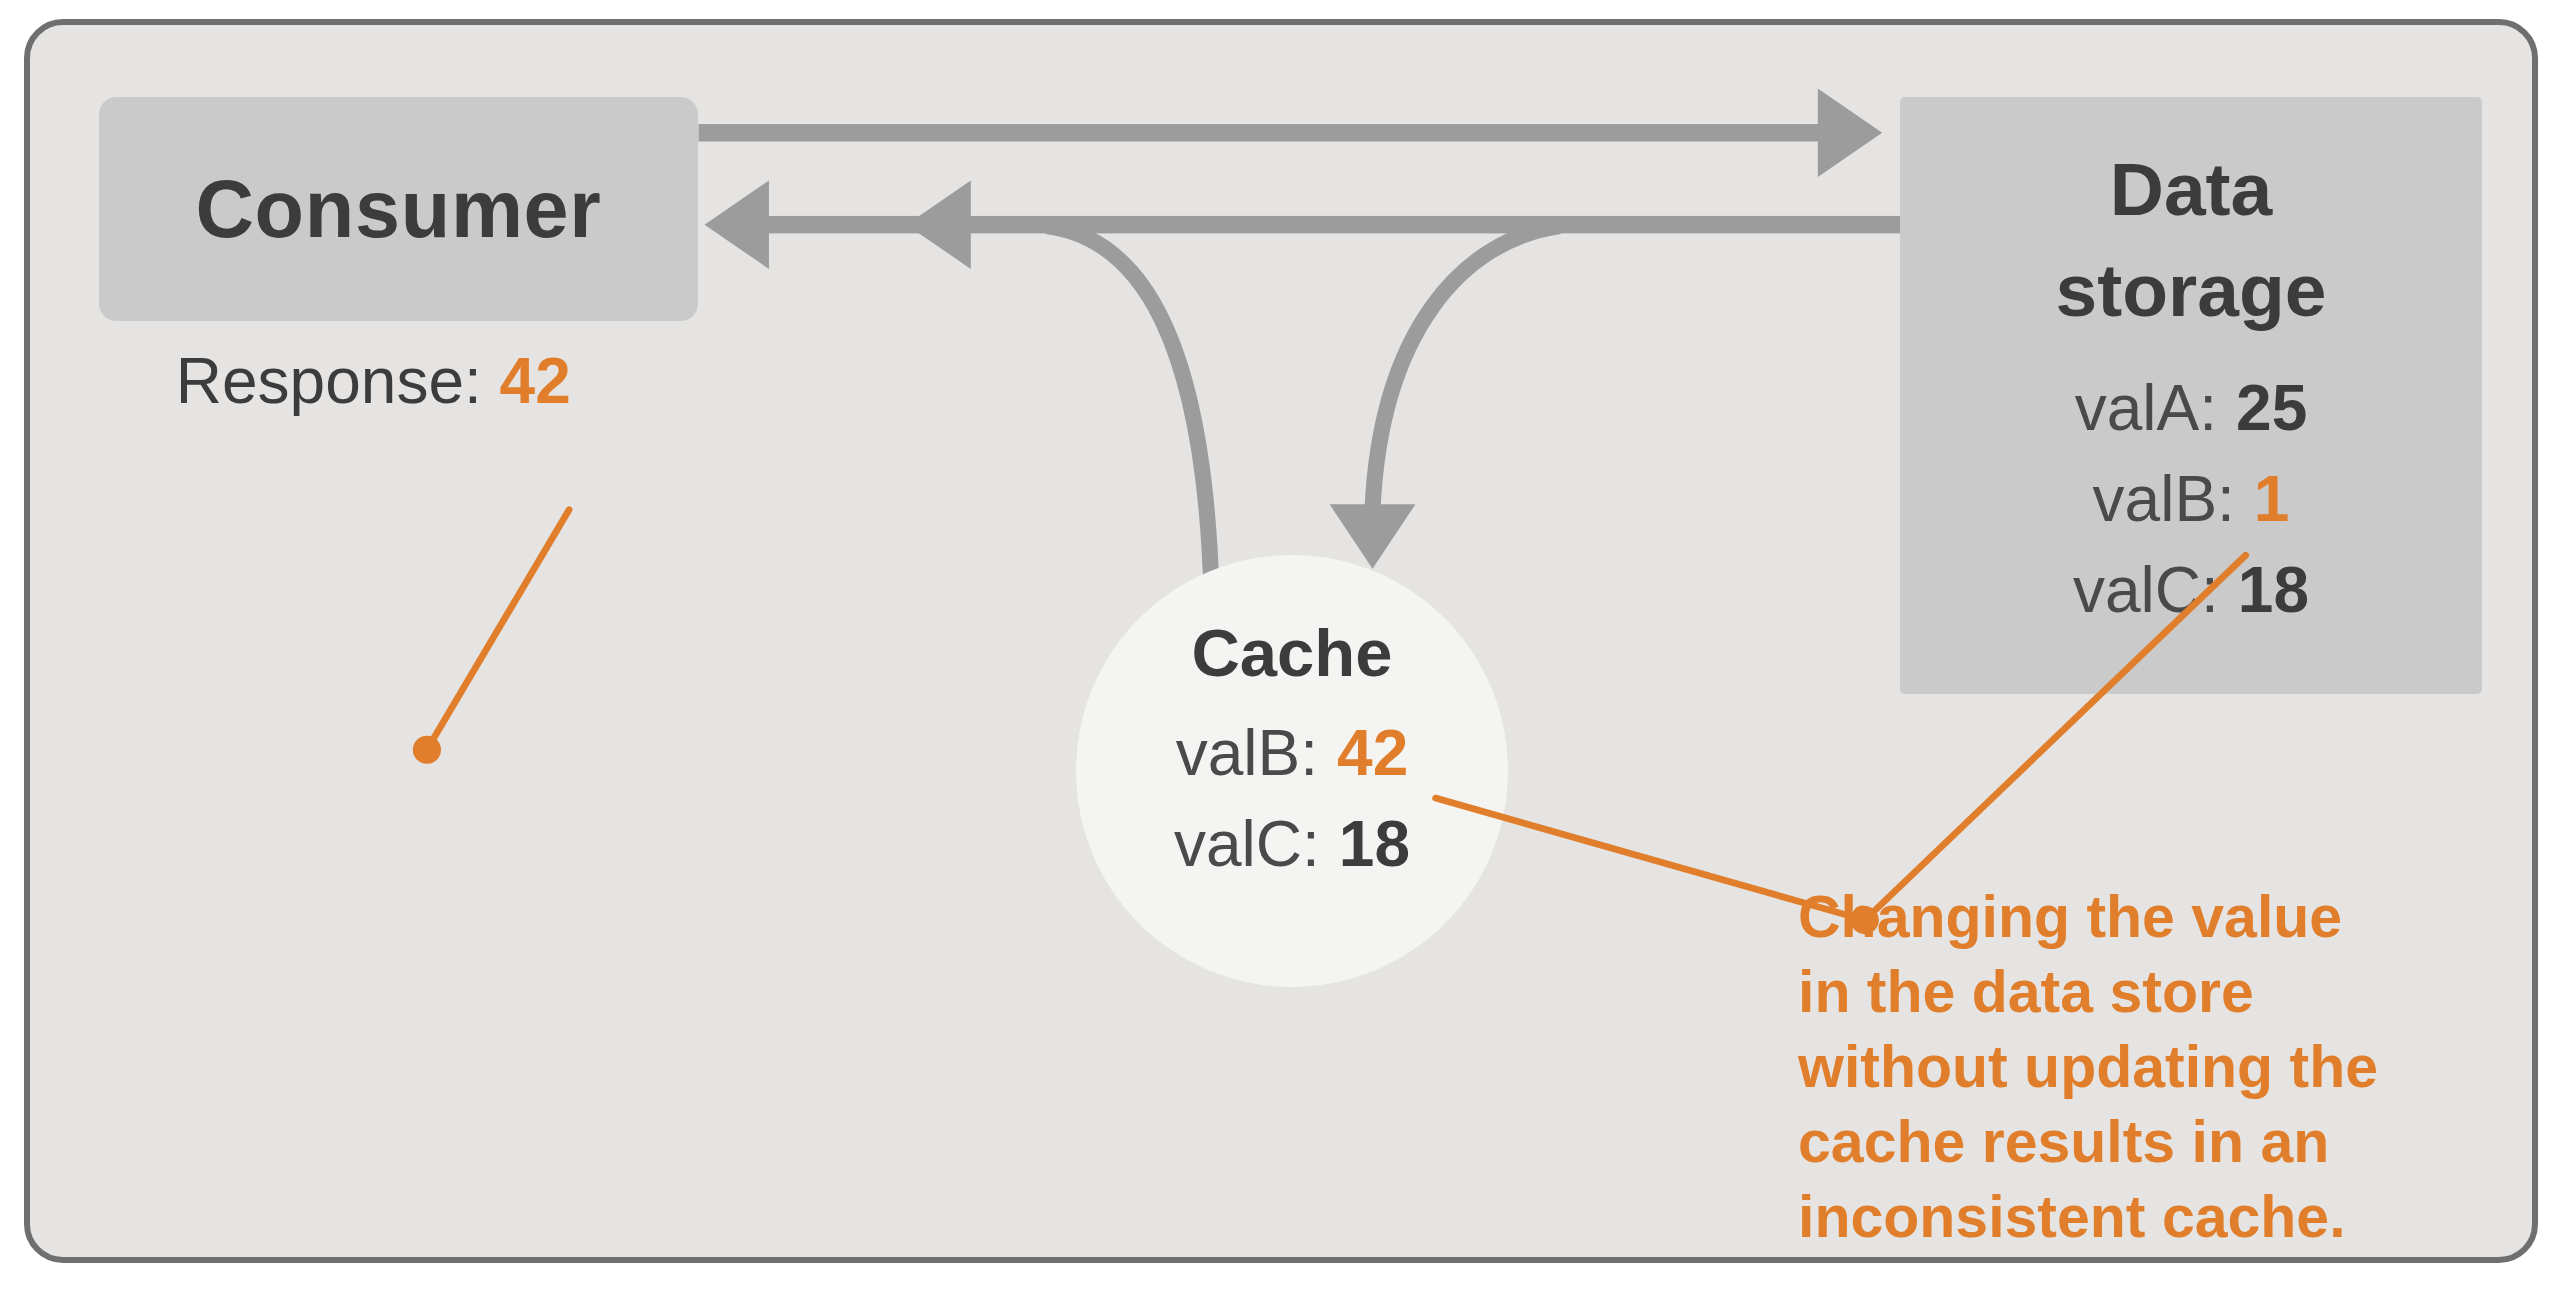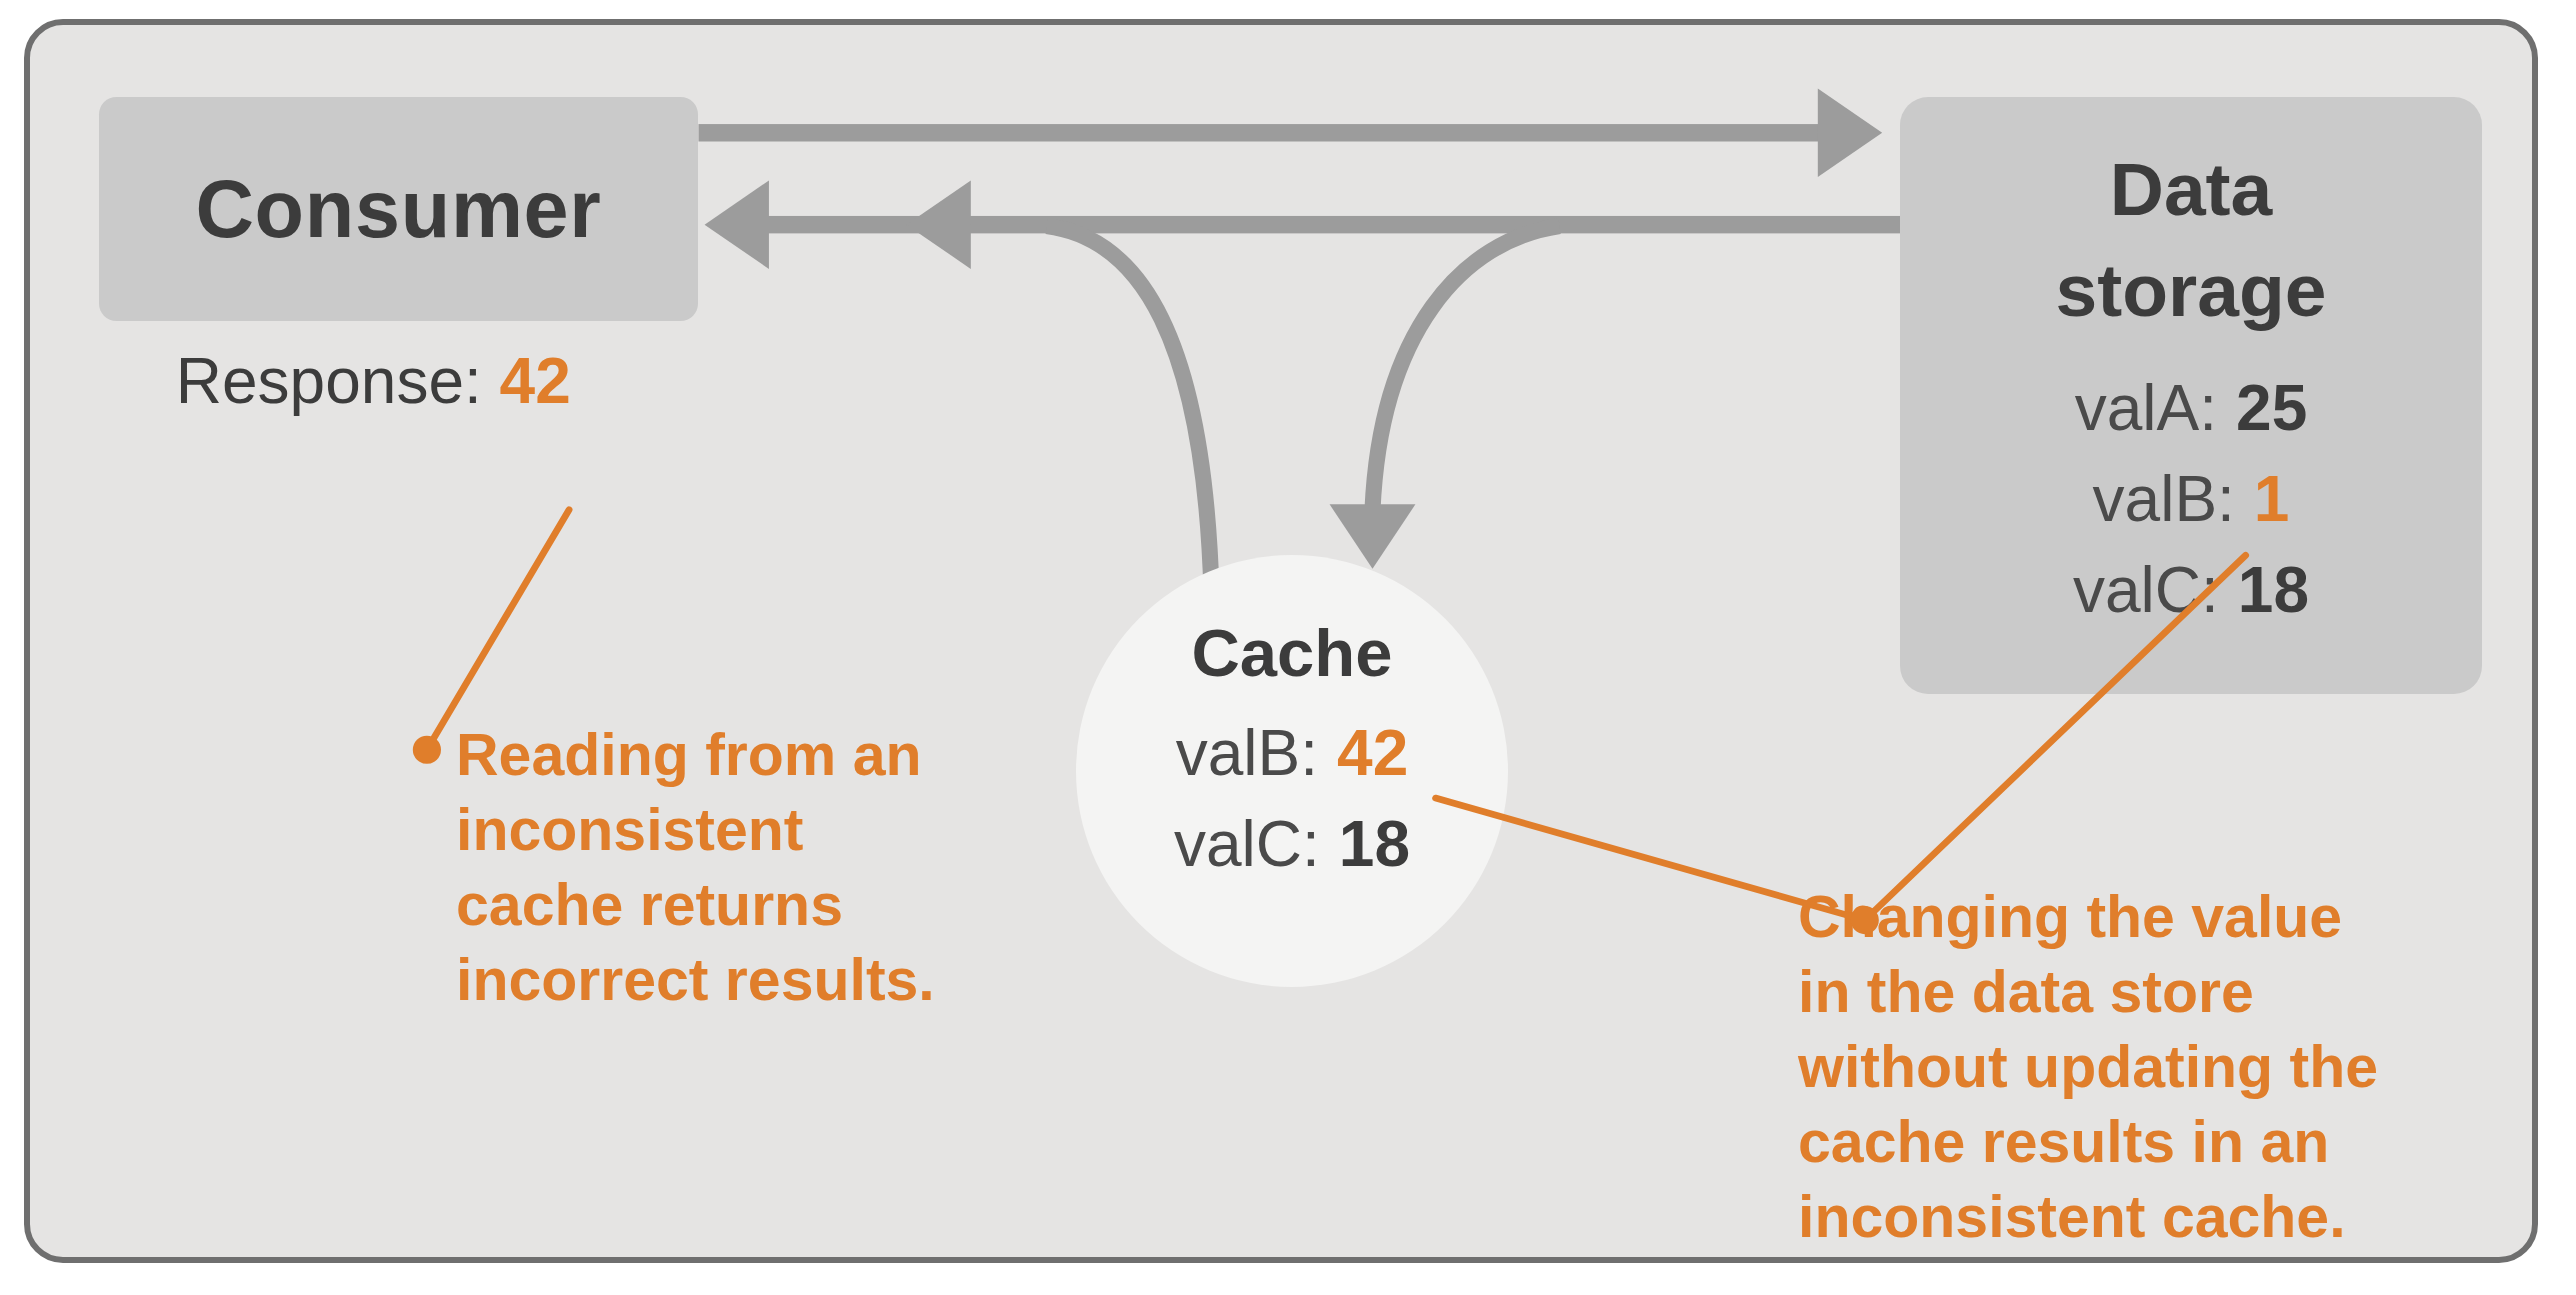--- a/index.html
+++ b/index.html
@@ -54,21 +54,21 @@
   #consumer-box .node-title {
     font-size: 81px;
     font-weight: bold;
     color: var(--text-dark, #3c3c3c);
     letter-spacing: 0.7px;
   }
   #storage-box {
     left: 1900px; top: 97px;
     width: 582px; height: 597px;
     background: var(--node-gray, #cacaca);
-    border-radius: 28px;
+    border-radius: 5px;
   }
   #storage-box .node-title {
     margin-top: 42px;
     text-align: center;
     font-size: 75px;
     line-height: 101px;
     font-weight: bold;
     color: var(--text-dark, #3c3c3c);
     white-space: pre-line;
   }
@@ -201,24 +201,20 @@
     </div>
   </div>
 
   <div id="consumer-io">
     <div class="io-line2">
       <span>Response:</span>
       <span class="io-value">42</span>
     </div>
   </div>
 
-  <div id="annotation-left" class="annotation">Reading from an
-inconsistent
-cache returns
-incorrect results.</div>
   <div id="annotation-right" class="annotation">Changing the value
 in the data store
 without updating the
 cache results in an
 inconsistent cache.</div>
 
   <svg id="leader-layer" class="layer" viewBox="0 0 3840 1931">
     <line class="orange-stroke" x1="848" y1="760" x2="636" y2="1118"></line>
     <circle class="orange-fill" cx="636" cy="1118" r="21"></circle>
 

